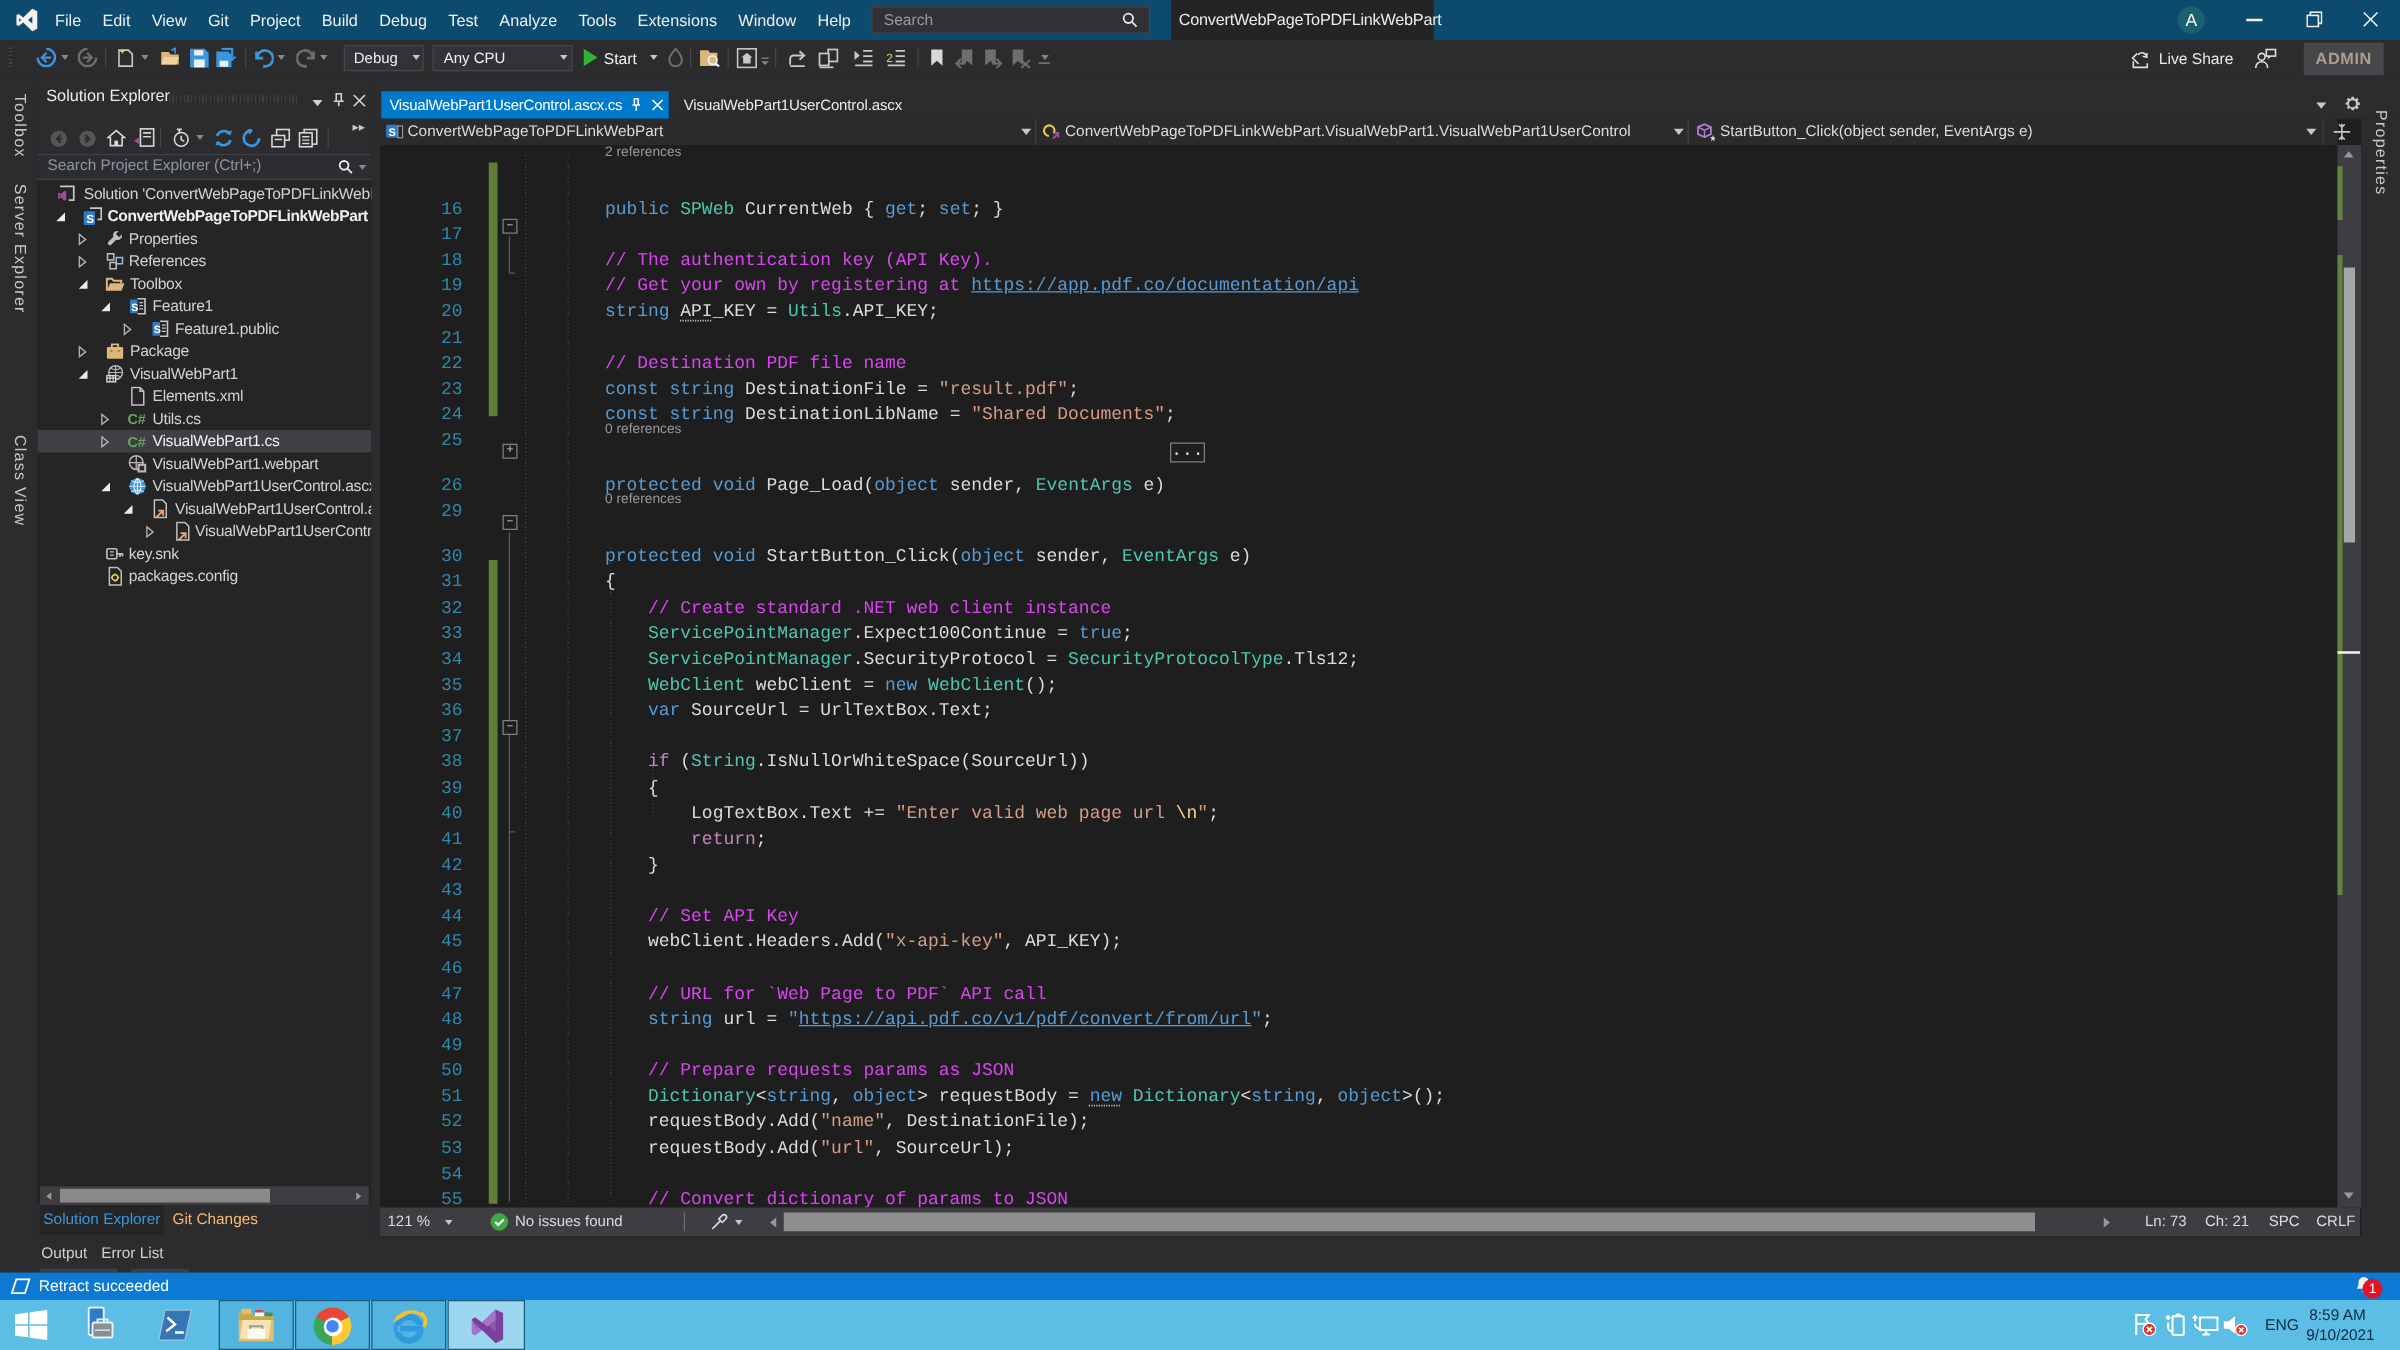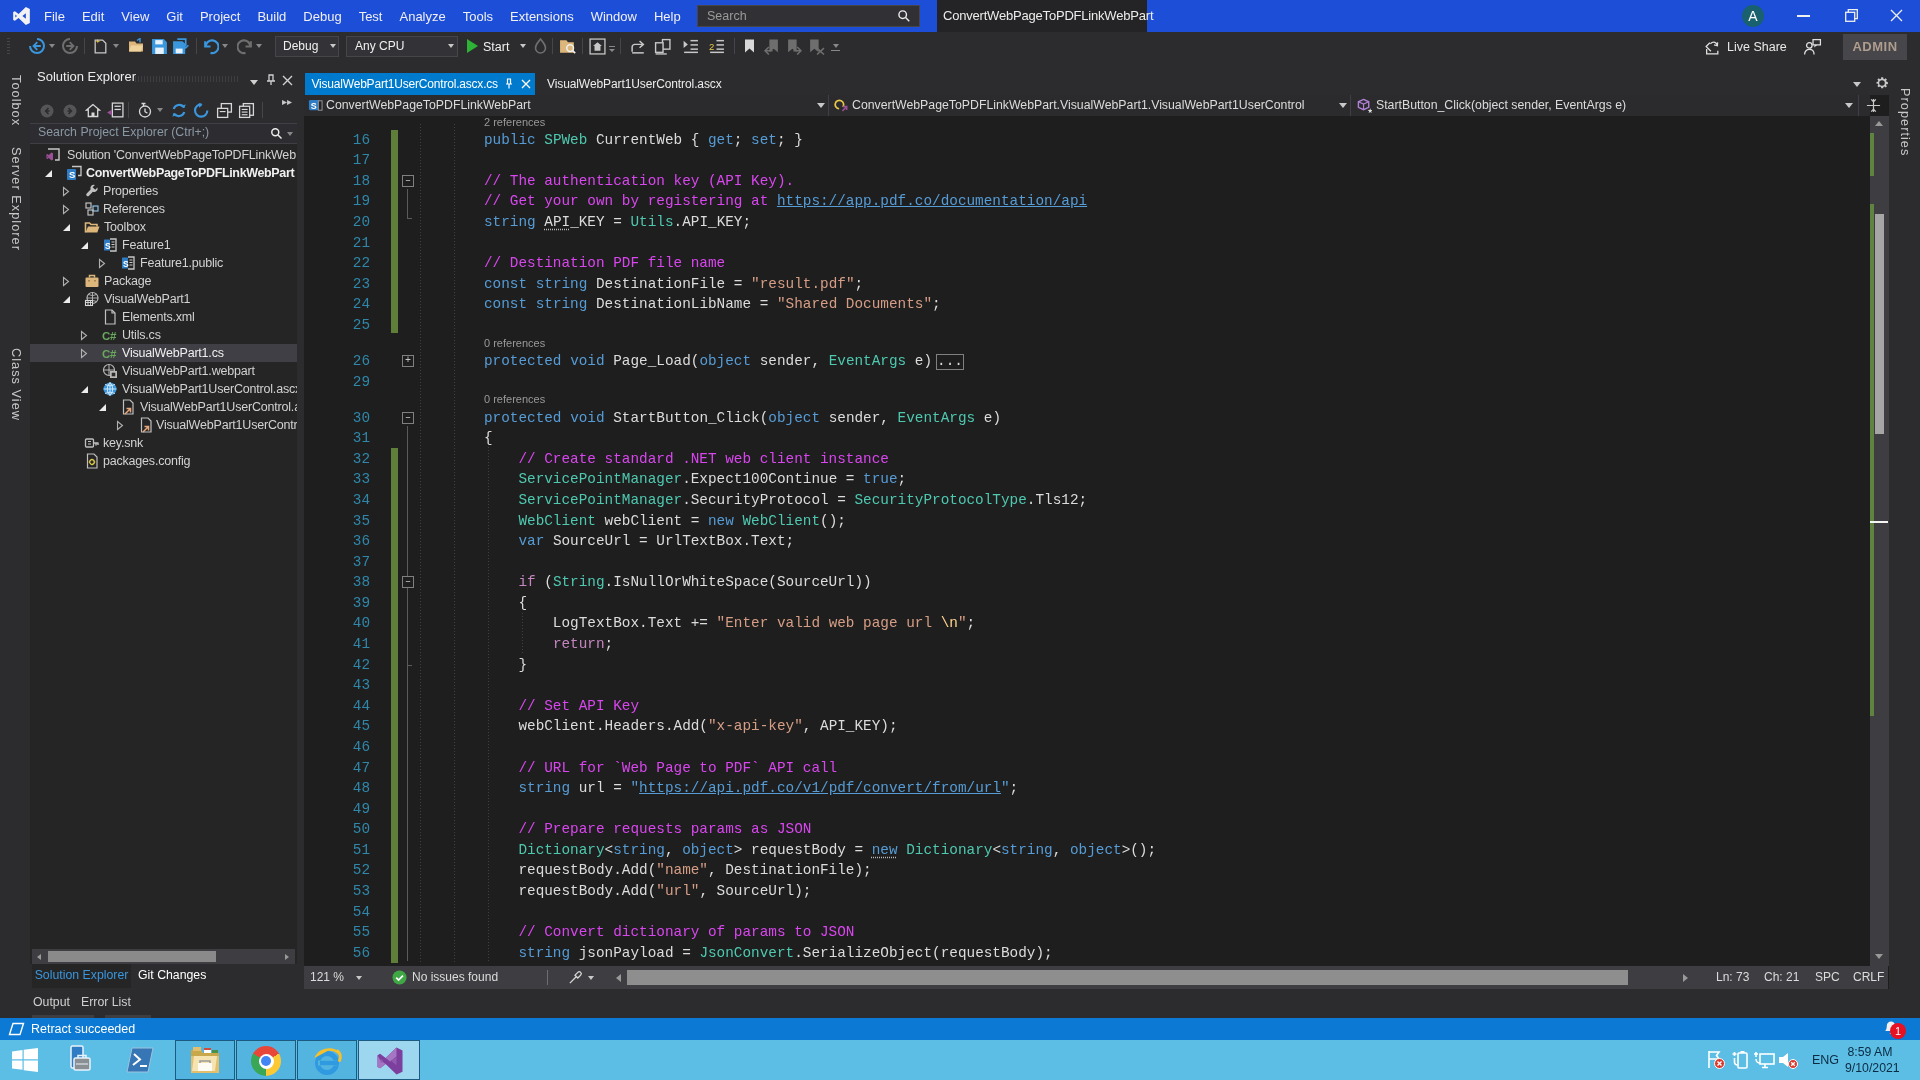--- a/index.html
+++ b/index.html
@@ -1,21 +1,21 @@
 <!DOCTYPE html>
 <html><head>
 <meta charset="utf-8">
 <style>
   * { margin:0; padding:0; box-sizing:border-box; }
   html,body { width:1920px; height:1080px; overflow:hidden; background:#1e1e1e;
     font-family:"Liberation Sans", sans-serif; }
   .abs { position:absolute; }
   body { position:relative; }
   
-  #titlebar { left:0; top:0; width:1920px; height:32px; background:#1d4ed8; color:#ededed; }
+  #titlebar { left:0; top:0; width:1920px; height:32px; background:#0c4a6e; color:#ededed; }
   #toolbar  { left:0; top:32px; width:1920px; height:31px; background:#2c2c2e; }
   #leftstrip{ left:0; top:63px; width:30px; height:927px; background:#2c2c2e; }
   #solexp   { left:30px; top:63px; width:267px; height:927px; background:#252526; }
   #splitter { left:297px; top:63px; width:7px; height:927px; background:#2c2c2e; }
   #edittabs { left:304px; top:63px; width:1616px; height:32px; background:#2c2c2e; }
   #crumbs   { left:304px; top:95px; width:1566px; height:21px; background:#2b2b2d; }
   #code     { left:304px; top:116px; width:1566px; height:850px; background:#1e1e1e; overflow:hidden; }
   #vscroll  { left:1870px; top:116px; width:19px; height:850px; background:#3e3e42; }
   #rightstrip{ left:1889px; top:95px; width:31px; height:895px; background:#2c2c2e; }
   #statusbar{ left:304px; top:966px; width:1584px; height:23px; background:#3e3e42; color:#dcdcdc; font-size:12px; }
@@ -24,21 +24,21 @@
   #taskbar  { left:0; top:1040px; width:1920px; height:40px; background:#5cbde5; }
   
   pre, .mono { font-family:"Liberation Mono", monospace; font-size:14.37px; line-height:20.571px; }
   .k { color:#569cd6; }
   .c { color:#c586c0; }
   .t { color:#4ec9b0; }
   .s { color:#d69d85; }
   .e { color:#ffd68f; }
   .m { color:#d946ef; }
   .u { color:#569cd6; text-decoration:underline; }
-  pre { color:#dcdcdc; }
+  pre { color:#dcdcdc;margin-top:28px; }
   .lens { position:absolute; left:180px; color:#999999; font-size:11px; height:16px; font-family:"Liberation Sans",sans-serif; }
   .guide { position:absolute; width:1px; background-image:repeating-linear-gradient(to bottom,#3f3f46 0,#3f3f46 1px,transparent 1px,transparent 3px); }
   .fold { position:absolute; left:98px; width:12px; height:12px; border:1px solid #808080; background:#1e1e1e; color:#c8c8c8;
           font-size:10px; line-height:9px; text-align:center; font-family:"Liberation Mono",monospace; }
   
   .trow { position:absolute; left:0; height:18px; width:267px; font-size:12.5px; letter-spacing:-0.2px; color:#d2d2d2; white-space:nowrap; }
   .ticon { position:absolute; top:1px; width:16px; height:16px; }
 </style>
 </head>
 <body>
@@ -469,21 +469,21 @@
       <span style="position:absolute;left:73px;top:2px">packages.config</span>
     </div>
 
   <div class="abs" style="left:2px;top:886px;width:263px;height:15px;background:#3e3e42">
     <div class="abs" style="left:5px;top:4.5px;border-top:3.5px solid transparent;border-bottom:3.5px solid transparent;border-right:4.5px solid #999"></div>
     <div class="abs" style="left:16px;top:2px;width:168px;height:11px;background:#8a8a8a"></div>
     <div class="abs" style="left:253px;top:4.5px;border-top:3.5px solid transparent;border-bottom:3.5px solid transparent;border-left:4.5px solid #999"></div>
   </div>
   <div class="abs" style="left:0;top:901px;width:267px;height:26px;background:#2c2c2e">
     <div class="abs" style="left:2px;top:0;width:99px;height:24px;background:#252526;color:#3a96dd;font-size:12.3px;text-align:center;line-height:22px">Solution Explorer</div>
-    <div class="abs" style="left:108px;top:0;height:24px;color:#ffffff;font-size:12.3px;line-height:22px">Git Changes</div>
+    <div class="abs" style="left:108px;top:0;height:24px;color:#fdba74;font-size:12.3px;line-height:22px">Git Changes</div>
   </div>
 </div>
 <div class="abs" id="splitter"></div>
 <div class="abs" id="edittabs">
   <div class="abs" style="left:0.5px;top:9.5px;width:230px;height:22.5px;background:#007acc;color:#ffffff;font-size:12px;letter-spacing:-0.2px;line-height:22px;padding-left:7px;white-space:nowrap">VisualWebPart1UserControl.ascx.cs
     <svg class="abs" style="left:198px;top:5px" width="12" height="12" viewBox="0 0 12 12">
         <path d="M4.5 1h3v5h-3zM3 6h6M6 6v4.5" stroke="#fff" stroke-width="1.2" fill="none"></path>
       </svg>
     <svg class="abs" style="left:216px;top:6px" width="10" height="10" viewBox="0 0 10 10">
         <path d="M1 1 9 9M9 1 1 9" stroke="#fff" stroke-width="1.3"></path>

